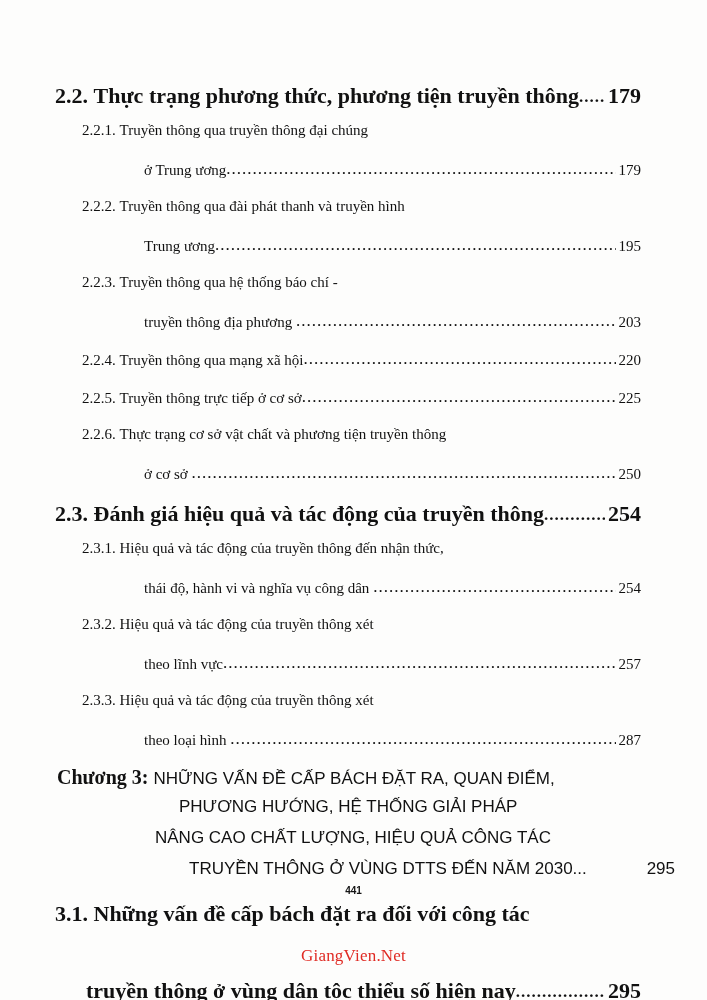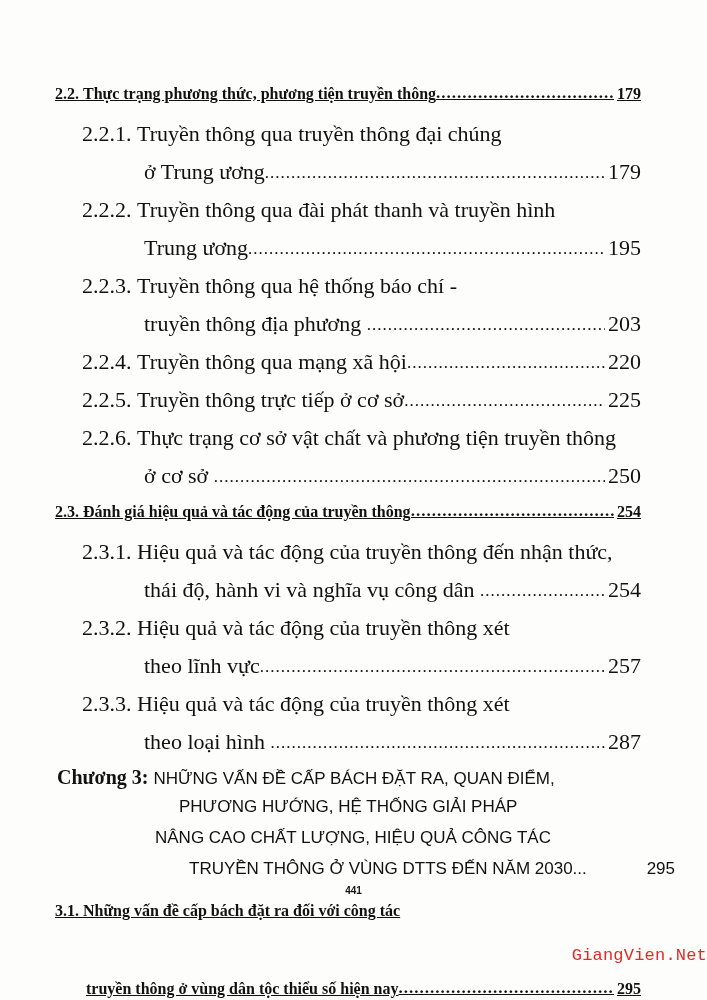--- a/index.html
+++ b/index.html
@@ -69,28 +69,27 @@
 
   .pg {
     flex: 0 0 auto;
     text-align: right;
     padding-left: 3px;
   }
 
   
   .lvl1 .line {
     font-weight: bold;
-    font-size: 16px;
-    text-decoration: underline;
+    font-size: 22px;
   }
 
   
   .lvl2 .line {
     font-weight: normal;
-    font-size: 22px;
+    font-size: 15px;
     font-family: Liberation Serif, serif;
   }
 
   
   .chapter {
     font-family: "Liberation Sans", "DejaVu Sans", sans-serif;
   }
   .chapter .line {
     font-size: 17px;
     line-height: 1.0;
@@ -111,22 +110,22 @@
     font-family: "Liberation Sans", "DejaVu Sans", sans-serif;
     font-weight: bold;
     font-size: 10px;
     color: #141414;
   }
 
   .watermark {
     position: absolute;
     left: 0;
     width: 707px;
-    text-align: right;
-    font-family: Liberation Mono, monospace;
+    text-align: center;
+    font-family: Liberation Serif, serif;
     font-size: 17px;
     letter-spacing: .2px;
   }
 </style>
 </head>
 <body style="color: rgb(17, 17, 17);">
 
 <div class="page">
 
   <div class="toc" id="toc-root">

